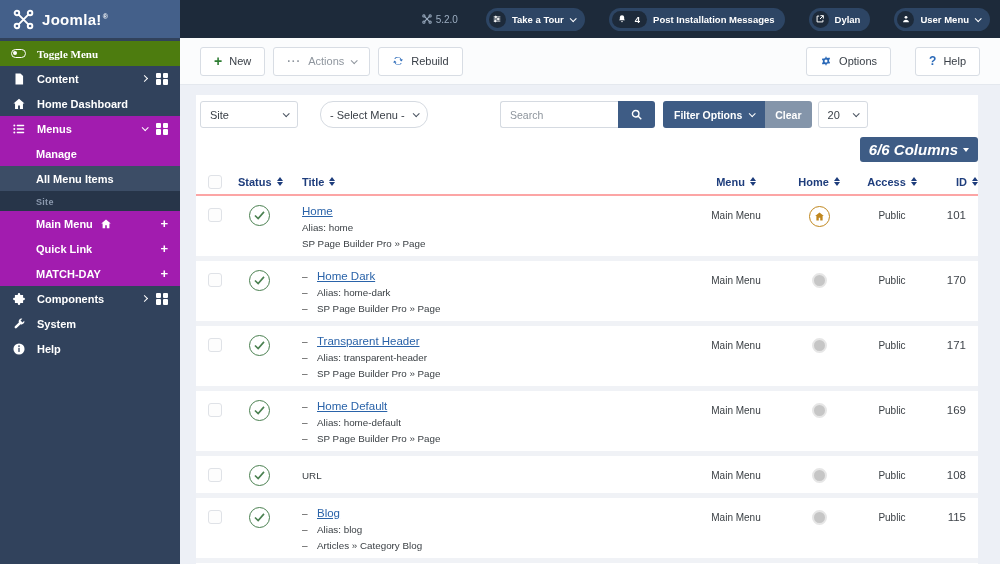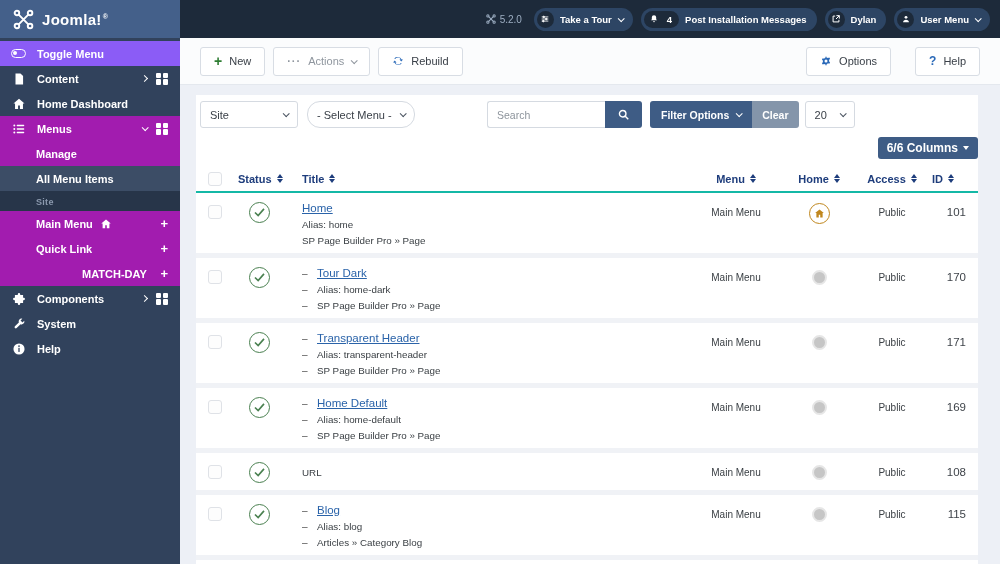--- a/index.html
+++ b/index.html
@@ -7,42 +7,42 @@
 
   
   .topbar { position:absolute; left:0; top:0; width:1000px; height:38px; background:#1d2a3a; display:flex; align-items:center; color:#fff; }
   .logo-box { width:180px; height:38px; background:#44608a; display:flex; align-items:center; padding-left:13px; gap:8px; flex:none; }
   .logo-box svg { width:21px; height:21px; color:#fff; }
   .logo-text { font-size:15px; font-weight:700; letter-spacing:.3px; }
   .logo-mark { font-size:7px; vertical-align:super; margin-left:1px; }
   .page-head { display:flex; align-items:center; gap:9px; padding-left:15px; }
   .page-head svg { width:14px; height:14px; color:#fff; }
   .page-title { font-size:13px; font-weight:700; }
-  .top-right { margin-left:auto; display:flex; align-items:center; gap:8px; padding-right:10px;justify-content:center; }
+  .top-right { margin-left:auto; display:flex; align-items:center; gap:24px; padding-right:10px;justify-content:center; }
   .version { display:flex; align-items:center; gap:4px; color:#9daec2; font-size:10px; margin-right:4px; }
   .version svg { width:10px; height:10px; color:#9daec2; }
   .pill { height:23px; background:#2d4564; border-radius:12px; display:flex; align-items:center; gap:6px; padding:0 10px 0 3px; font-size:9.5px; font-weight:700; color:#fff; cursor:default; }
   .pill .pic { width:17px; height:17px; border-radius:50%; background:#1d2a3a; display:flex; align-items:center; justify-content:center; flex:none; }
   .pill .pic svg { width:10px; height:10px; color:#fff; }
   .pill .seg { display:flex; align-items:center; gap:4px; background:#1d2a3a; border-radius:12px; height:17px; padding:0 7px 0 2px; }
   .pill .seg .pic { background:transparent; }
   .chev { width:5px; height:5px; border-right:1.6px solid currentColor; border-bottom:1.6px solid currentColor; display:inline-block; flex:none; }
   .chev.down { transform:rotate(45deg) translateY(-1px); }
   .chev.right { transform:rotate(-45deg); }
 
   
   .sidebar { position:absolute; left:0; top:38px; width:180px; bottom:0; background:#31425c; color:#fff; padding-top:3px; }
   .side-item { height:25px; display:flex; align-items:center; padding:0 12px 0 11px; font-size:11px; font-weight:700; cursor:default; }
   .side-item .sicon { width:15px; height:15px; margin-right:11px; display:flex; align-items:center; justify-content:center; flex:none; }
   .side-item .sicon svg { width:14px; height:14px; color:#fff; }
   .side-item .slabel { flex:1; white-space:nowrap; }
   .side-item .chev { margin-left:4px; margin-right:9px; }
   .grid4 { width:12px; height:12px; display:grid; grid-template-columns:1fr 1fr; grid-template-rows:1fr 1fr; gap:1.5px; flex:none; }
   .grid4 i { background:#fff; border-radius:1px; }
-  .side-item.v-toggle { background:#8b5cf6; }
+  .side-item.v-toggle { background:#4d7c0f;font-family:Liberation Serif, serif; }
   .side-item.v-open, .side-item.v-sub { background:#a21caf; }
   .side-item.v-sub { padding-left:36px; }
   .side-item.v-sub.active { background:#3c4d66; }
   .side-section { background:#273549; color:#8b99ae; font-size:9px; font-weight:700; letter-spacing:.3px; padding:6px 0 4px 36px; }
   .tgl { width:15px; height:9px; border:1.5px solid #fff; border-radius:5px; position:relative; }
   .tgl::before { content:''; position:absolute; left:1.2px; top:1.1px; width:4.2px; height:4.2px; background:#fff; border-radius:50%; }
   .homeglyph { margin-left:7px; display:flex; }
   .homeglyph svg { width:12px; height:12px; color:#fff; }
   .plus-sign { font-size:13px; font-weight:700; color:#fff; margin-left:auto; }
 
@@ -59,44 +59,44 @@
   .tbtn .qm { color:#2a69b8; font-weight:700; font-size:12px; }
 
   
   .content { position:absolute; left:180px; top:85px; right:0; bottom:0; background:#edf0f6; padding:10px 22px 0 16px; overflow:hidden; }
   .card { background:#fff; width:782px; height:900px; padding-top:6px; }
 
   .filterbar { display:flex; align-items:center; margin:0 4px; }
   .fselect { height:27px; border:1px solid #d5dae1; border-radius:3px; background:#fff; display:flex; align-items:center; justify-content:space-between; font-size:11px; color:#3a4048; padding:0 9px; cursor:default; }
   .fselect .chev { color:#4a5461; margin-left:8px; }
   .f-site { width:98px; }
-  .f-menu { width:108px; margin-left:9px;border-radius:13px; }
+  .f-menu { width:108px; margin-left:22px;border-radius:13px; }
   .searchwrap { display:flex; margin-left:72px; }
   .search-input { width:118px; height:27px; border:1px solid #d5dae1; border-right:none; border-radius:3px 0 0 3px; font-size:10.5px; padding:0 9px; color:#333; outline:none; font-family:"Liberation Sans", sans-serif; }
   .search-input::placeholder { color:#8d949c; }
   .search-btn { width:37px; height:27px; background:#3e5c85; border:none; border-radius:0 3px 3px 0; display:flex; align-items:center; justify-content:center; cursor:default; }
   .search-btn svg { width:13px; height:13px; color:#fff; }
   .fo-btn { margin-left:8px; height:27px; background:#3e5c85; color:#fff; border-radius:3px 0 0 3px; display:flex; align-items:center; gap:7px; padding:0 11px; font-size:10.5px; font-weight:700; cursor:default; }
   .clear-btn { height:27px; background:#8495aa; color:#fff; border-radius:0 3px 3px 0; display:flex; align-items:center; padding:0 10px; font-size:10.5px; font-weight:700; cursor:default; }
   .f-order { width:134px; margin-left:10px; }
   .f-limit { width:50px; margin-left:6px; }
 
   .colrow { display:flex; justify-content:flex-end; margin:9px 0 7px; }
-  .col-badge { background:#3e5c85; color:#fff; font-size:12px; font-weight:700; border-radius:3px; padding:4px 9px; display:flex; align-items:center; gap:5px; cursor:default; }
+  .col-badge { background:#3e5c85; color:#fff; font-size:15px; font-weight:700; border-radius:3px; padding:4px 9px; display:flex; align-items:center; gap:5px; cursor:default;font-style:italic; }
   .col-badge .tri { width:0; height:0; border-left:3.5px solid transparent; border-right:3.5px solid transparent; border-top:4px solid #fff; }
 
   
   .tbl { margin-top:2px; }
   .thead, .trow { display:grid; grid-template-columns:38px 62px 1fr 100px 66px 80px 46px; }
-  .thead { align-items:center; height:27px; border-bottom:2px solid #14b8a6; font-size:11px; color:#1e3d7c; font-weight:700; }
+  .thead { align-items:center; height:27px; border-bottom:2px solid #fca5a5; font-size:11px; color:#1e3d7c; font-weight:700; }
   .th { display:flex; align-items:center; }
   .th.c2 { padding-left:4px; }
   .th.c3 { padding-left:6px; }
   .th.center { justify-content:center; }
-  .th.right { }
+  .th.right { justify-content:flex-end; }
   .sort { display:inline-flex; flex-direction:column; gap:1.5px; margin-left:5px; }
   .sort i { width:0; height:0; border-left:3.5px solid transparent; border-right:3.5px solid transparent; }
   .sort .up { border-bottom:4px solid #1e3d7c; }
   .sort .dn { border-top:4px solid #1e3d7c; }
   .trow { border-bottom:5px solid #f0f2f6; padding:9px 0 7px; }
   .checkbox { width:14px; height:14px; border:1px solid #dfe2e7; border-radius:3px; background:#fdfdfd; }
   .c-check { display:flex; justify-content:center; padding-top:3px; }
   .c-status { padding-left:15px; padding-top:0; }
   .status-ok { width:21px; height:21px; border:1.4px solid #4a8050; border-radius:50%; display:flex; align-items:center; justify-content:center; color:#4a8050; }
   .c-title { padding-left:6px; }
@@ -248,21 +248,21 @@
         </svg>
       </span>
       <span style="flex: 1 1 0%;"></span>
       <span class="plus-sign">+</span>
     </div>
     <div class="side-item v-sub">
       <span class="slabel" style="flex: 1 1 0%;">Quick Link</span>
       <span class="plus-sign">+</span>
     </div>
     <div class="side-item v-sub">
-      <span class="slabel" style="flex: 1 1 0%; margin-left: 46px;">MATCH-DAY</span>
+      <span class="slabel" style="flex: 1 1 0%;">MATCH-DAY</span>
       <span class="plus-sign">+</span>
     </div>
     <div class="side-item">
       <span class="sicon">
         <svg viewBox="0 0 24 24" fill="currentColor">
           <path d="M10 3.8a2 2 0 014 0l.2 1.2H19v4.8l1.2.2a2 2 0 010 4l-1.2.2V19h-4.8l-.2 1.2a2 2 0 01-4 0L9.8 19H5v-4.8l-1.2-.2a2 2 0 010-4L5 9.8V5h4.8z"></path>
         </svg>
       </span>
       <span class="slabel">Components</span>
       <span class="chev right"></span>
@@ -454,21 +454,21 @@
             <div class="c-status">
               <span class="status-ok">
                 <svg width="11" height="9" viewBox="0 0 12 10">
                   <path d="M1 5l3.5 3.5L11 1" fill="none" stroke="currentColor" stroke-width="1.8"></path>
                 </svg>
               </span>
             </div>
             <div class="c-title">
               <div class="titleline">
                 <span class="dash">–</span>
-                <a class="mi-link">Tour Dark</a>
+                <a class="mi-link">Home Dark</a>
               </div>
               <div class="dline">
                 <span class="dash">–</span>
                 <span>Alias: home-dark</span>
               </div>
               <div class="dline">
                 <span class="dash">–</span>
                 <span>SP Page Builder Pro » Page</span>
               </div>
             </div>

